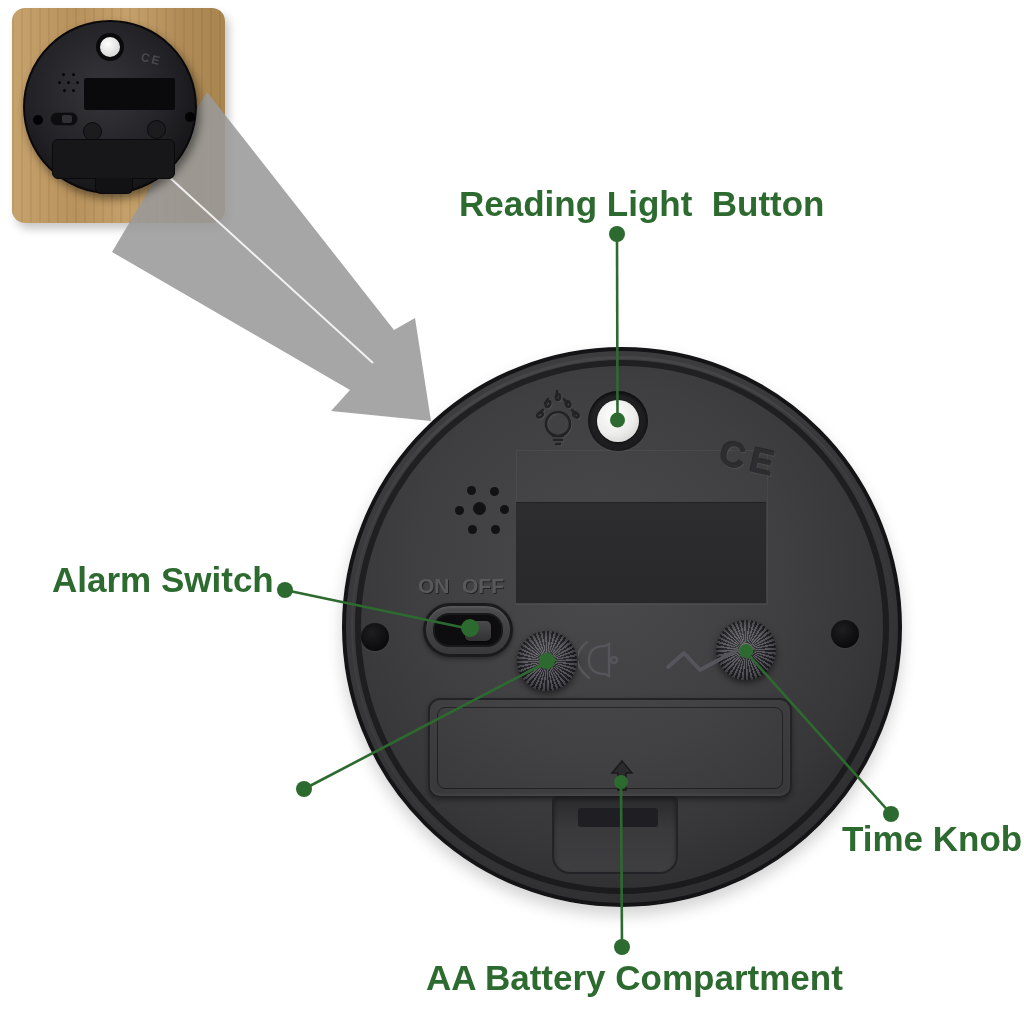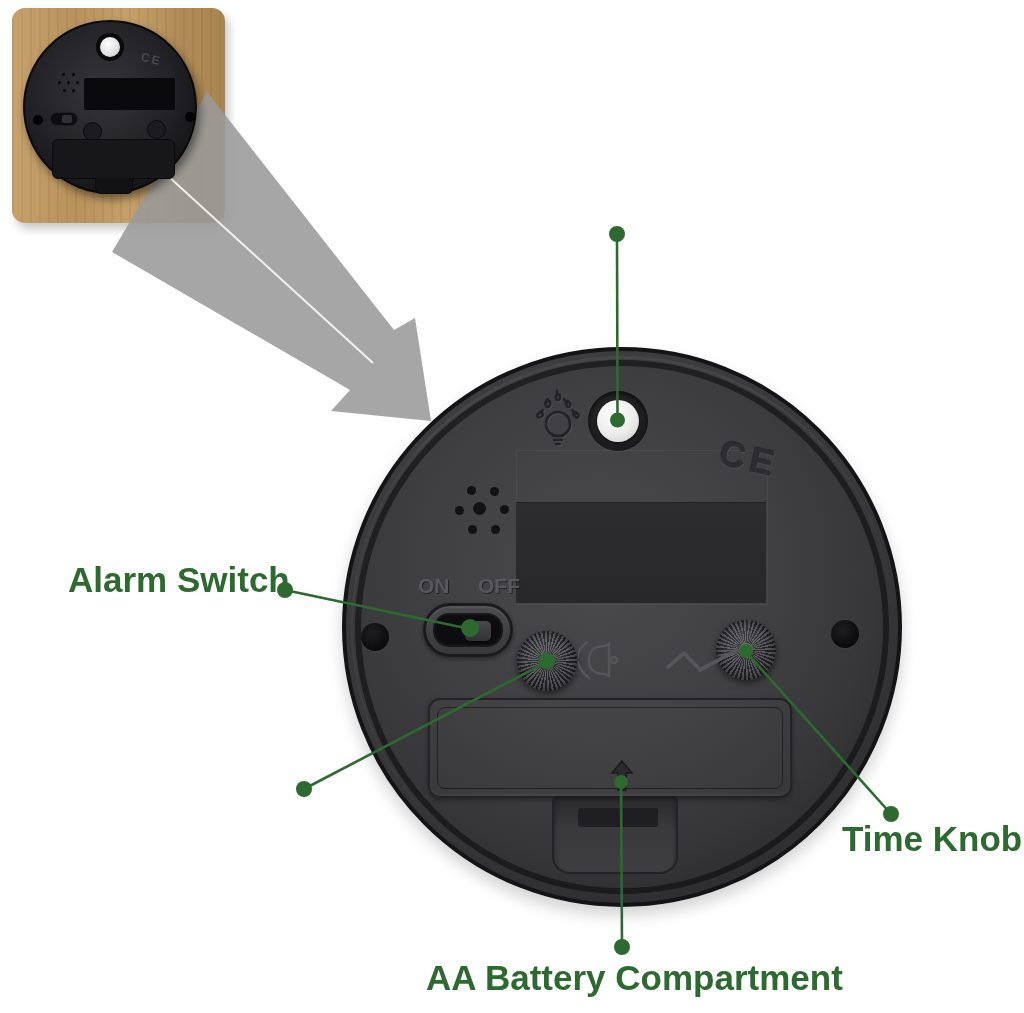--- a/index.html
+++ b/index.html
@@ -66,21 +66,21 @@
   .c-btnwhite{left:255px;top:53px;width:42px;height:42px;border-radius:50%;
     background:radial-gradient(circle at 40% 33%,#ffffff,#ececea 55%,#cfcfcd 90%);
     box-shadow:0 1px 3px rgba(0,0,0,0.6);}
   .c-ce{left:376px;top:92px;width:70px;height:54px;font-size:36px;font-weight:bold;color:#2d2d31;
     letter-spacing:5px;transform:rotate(13deg);
     text-shadow:-1px -1px 0 rgba(0,0,0,0.35),1px 1px 0 rgba(255,255,255,0.06);}
   .c-speaker{left:106px;top:130px;width:60px;height:60px;}
   .c-speaker i{position:absolute;border-radius:50%;background:#121214;width:9px;height:9px;}
   .c-on,.c-off{font-size:21px;font-weight:bold;color:#57575c;
     text-shadow:1px 1px 0 rgba(0,0,0,0.45);}
-  .c-on{left:76px;top:227px;}  .c-off{left:136px;top:227px;}
+  .c-on{left:76px;top:227px;}  .c-off{left:120px;top:227px;}
   .c-switch{left:81px;top:256px;width:90px;height:54px;border-radius:27px;
     background:linear-gradient(180deg,#4b4b4e,#39393c);border:3px solid #1b1b1d;box-sizing:border-box;
     box-shadow:inset 0 2px 2px rgba(255,255,255,0.08),0 2px 4px rgba(0,0,0,0.4);}
   .c-switch-hole{position:absolute;inset:7px;border-radius:16px;background:#0d0d0f;
     border:2px solid #19191b;box-sizing:border-box;}
   .c-switch-slider{position:absolute;left:30px;top:6px;width:26px;height:20px;border-radius:5px;
     background:linear-gradient(180deg,#4a4a4d,#323235);box-shadow:0 1px 2px rgba(0,0,0,0.7);}
   .c-screw{width:28px;height:28px;border-radius:50%;
     background:radial-gradient(circle at 40% 35%,#1e1e20,#0a0a0c 72%);
     box-shadow:0 1px 2px rgba(255,255,255,0.05);}
@@ -244,16 +244,17 @@
           <circle cx="746" cy="651" r="7" stroke="none"></circle>
       </g>
       <g>
         <line x1="622" y1="947" x2="621" y2="783"></line>
         <circle cx="622" cy="947" r="8" stroke="none"></circle>
           <circle cx="621" cy="782" r="7" stroke="none"></circle>
       </g>
     </g>
   </svg>
 
-  <div class="callout lbl" style="left:68px;top:562px">Alarm Switch</div>
+  <div class="callout lbl" style="left:459px;top:186px">Reading Light  Button</div>
+  <div class="callout lbl" style="left:52px;top:562px">Alarm Switch</div>
   <div class="callout lbl" style="left:426px;top:960px">AA Battery Compartment</div>
   <div class="callout lbl" style="left:842px;top:821px">Time Knob</div>
 </div>
 
 </body></html>

